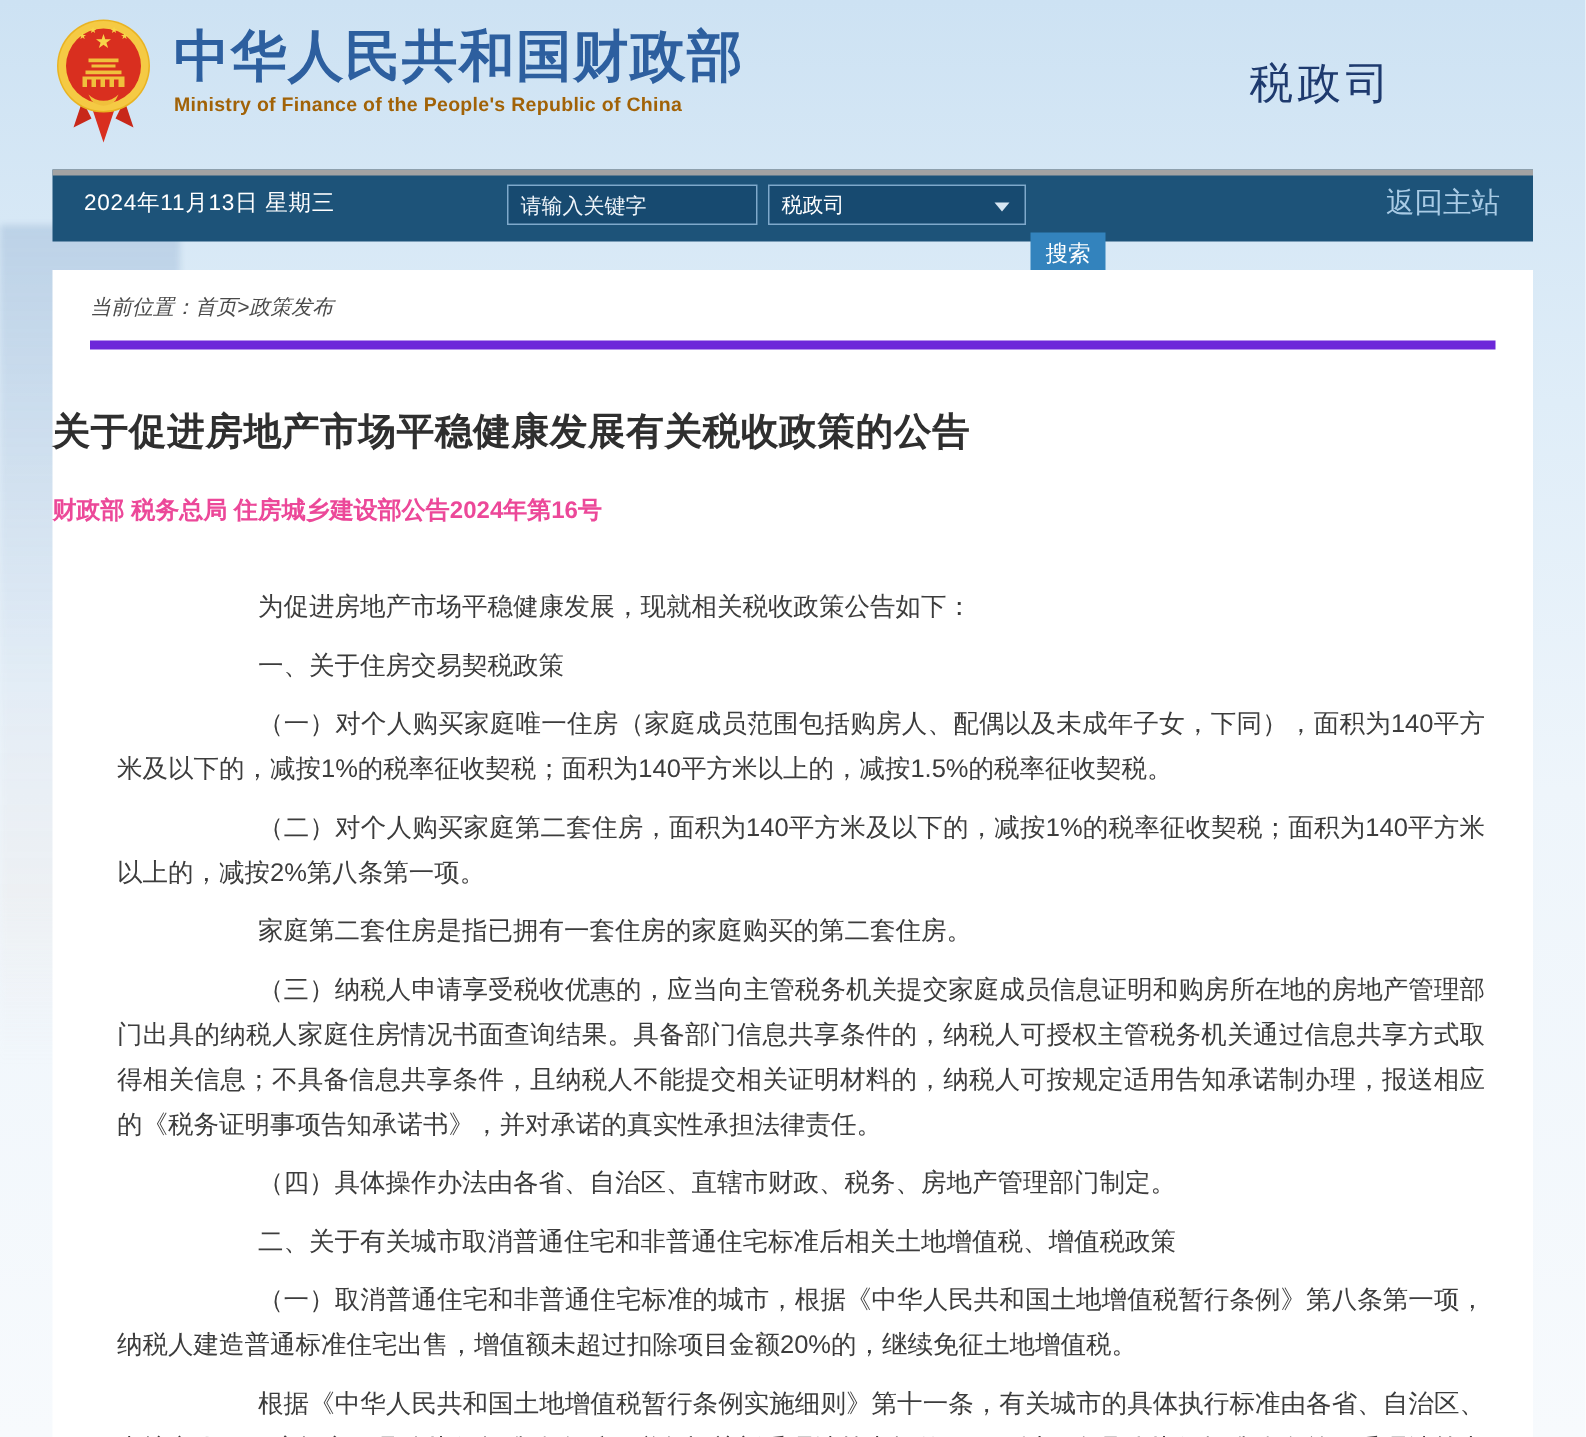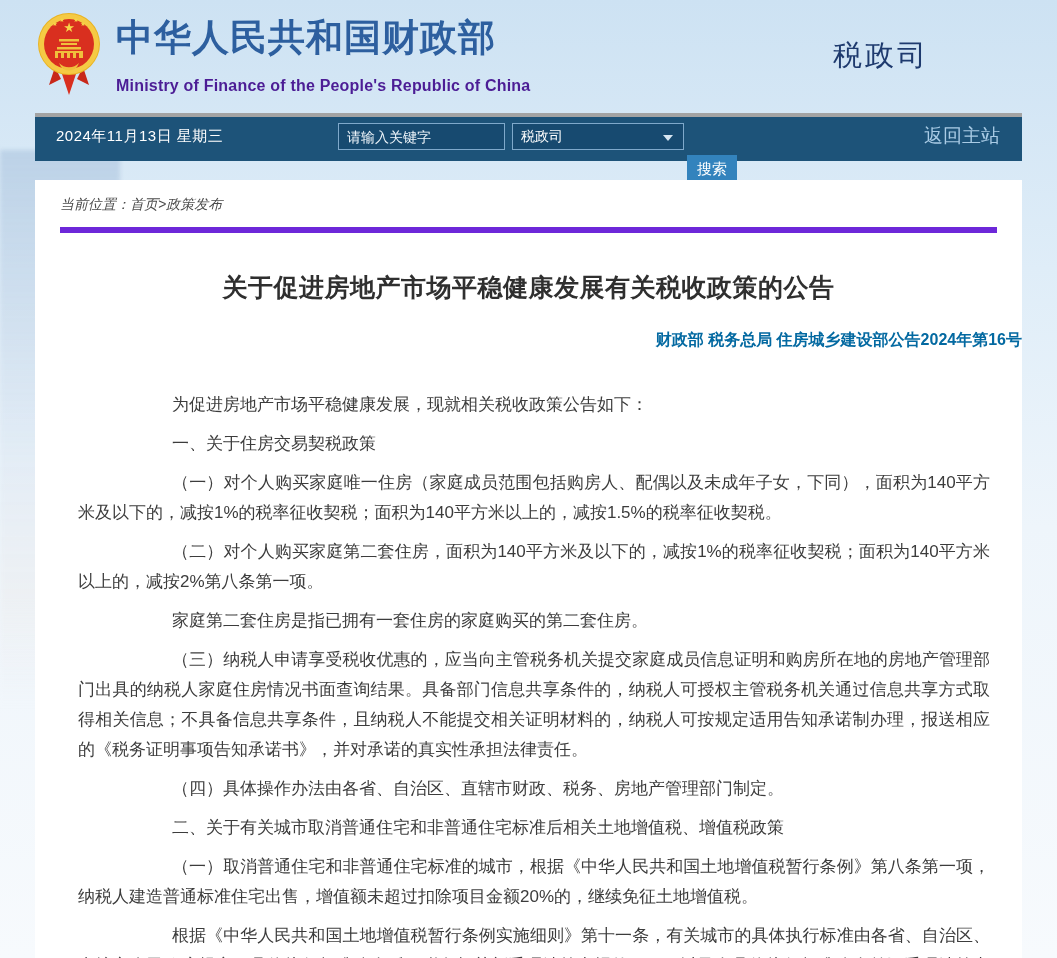--- a/index.html
+++ b/index.html
@@ -18,21 +18,21 @@
 
   
   .site-header { position: relative; height: 113px; }
   .emblem { position: absolute; left: 37px; top: 11px; }
   .brand { position: absolute; left: 116px; top: 16px; }
   .brand-cn {
     font-size: 37px; font-weight: bold; color: #2d5f9f; letter-spacing: 1px;
     line-height: 44px; white-space: nowrap;
   }
   .brand-en {
-    font-size: 16px; font-weight: bold; color: #4c1d95; margin-top: 17px;
+    font-size: 13px; font-weight: bold; color: #a16207; margin-top: 2px;
     letter-spacing: 0.2px; white-space: nowrap;
   }
   .dept-name {
     position: absolute; right: 128px; top: 36px;
     font-size: 29px; color: #1e3a6e; letter-spacing: 3px;
   }
 
   
   .navbar {
     position: absolute; left: 35px; right: 35px; top: 113px; height: 48px;
@@ -75,26 +75,26 @@
     background: #ffffff;
   }
   .breadcrumb-row {
     margin: 0 25px; padding: 16px 0 13px 0; border-bottom: 6px solid #6d28d9;
     font-size: 14px; color: #4a4a4a; font-style: italic;
   }
   .breadcrumb-row span { color: #4a4a4a; }
   .crumb-link { cursor: pointer; }
 
   .article-title {
-    margin-top: 38px; text-align: center; font-size: 25px; font-weight: bold;
+    margin-top: 38px; font-size: 25px; font-weight: bold;
     color: #2f2f2f; letter-spacing: 0.5px;
   }
   .doc-number {
-    margin-top: 26px; text-align: right; font-size: 16px; font-weight: bold;
-    color: #0369a1;
+    margin-top: 26px; text-align: left; font-size: 16px; font-weight: bold;
+    color: #ec4899;
   }
   .article-body {
     margin-top: 39px; padding: 0 32px 0 43px;
     font-size: 17px; color: #3c3c3c;
   }
   .article-body p {
     line-height: 30px; margin: 0 0 9px 0; text-indent: 94px;
     text-align: justify; word-break: break-all;
   }
 </style>

